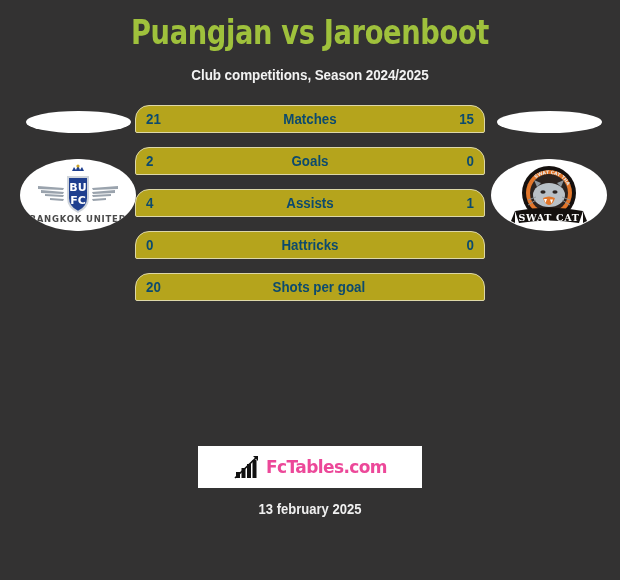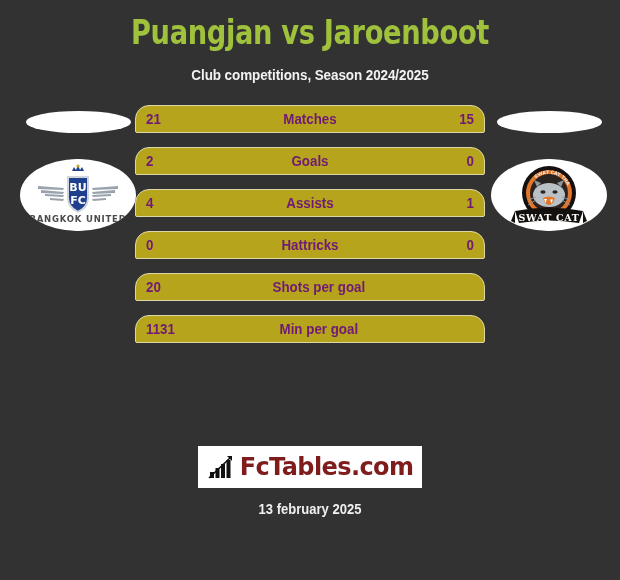--- a/index.html
+++ b/index.html
@@ -95,21 +95,21 @@
   .stat-row {
     position: relative;
     height: 28px;
     margin-bottom: 14px;
     background: #b5a41c;
     border-radius: 14px 14px 2px 2px;
     border: 1px solid #ddd7a8;
     display: flex;
     align-items: center;
     padding: 0 10px;
-    color: #701a75;
+    color: #0c4a6e;
     font-weight: bold;
     font-size: 14.5px;
     font-family: "Liberation Sans Narrow", "Liberation Sans", sans-serif;
   }
 
   .stat-home {
     width: 60px;
     text-align: left;
     transform: scaleX(0.92);
     transform-origin: left center;
@@ -135,23 +135,23 @@
     top: 446px;
     width: 224px;
     height: 42px;
     background: #ffffff;
     display: flex;
     align-items: center;
     justify-content: center;
     gap: 5px;
   }
   .brand-text {
-    color: #7f1d1d;
-    font-weight: bold;
-    font-size: 24px;
+    color: #ec4899;
+    font-weight: bold;
+    font-size: 17px;
     letter-spacing: -0.6px;
     font-family: "DejaVu Sans", sans-serif;
   }
 
   .date {
     position: absolute;
     top: 501px;
     left: 0;
     width: 100%;
     text-align: center;
@@ -259,24 +259,20 @@
         <span class="stat-label">Hattricks</span>
         <span class="stat-away">0</span>
       </div>
 
 
       <div class="stat-row">
         <span class="stat-home">20</span>
         <span class="stat-label shift-left">Shots per goal</span>
       </div>
 
-      <div class="stat-row">
-        <span class="stat-home">1131</span>
-        <span class="stat-label shift-left">Min per goal</span>
-      </div>
 
     </div>
   </div>
 
   <div class="brand">
     <svg width="28" height="26" viewBox="0 0 28 26">
       <path d="M2 24 L24 3" stroke="#111111" stroke-width="1.6" fill="none"></path>
       <path d="M20 2 h5 v5 z" fill="#111111"></path>
       <rect x="3" y="18" width="4" height="6" fill="#111111"></rect>
       <rect x="8.5" y="14" width="4" height="10" fill="#111111"></rect>

